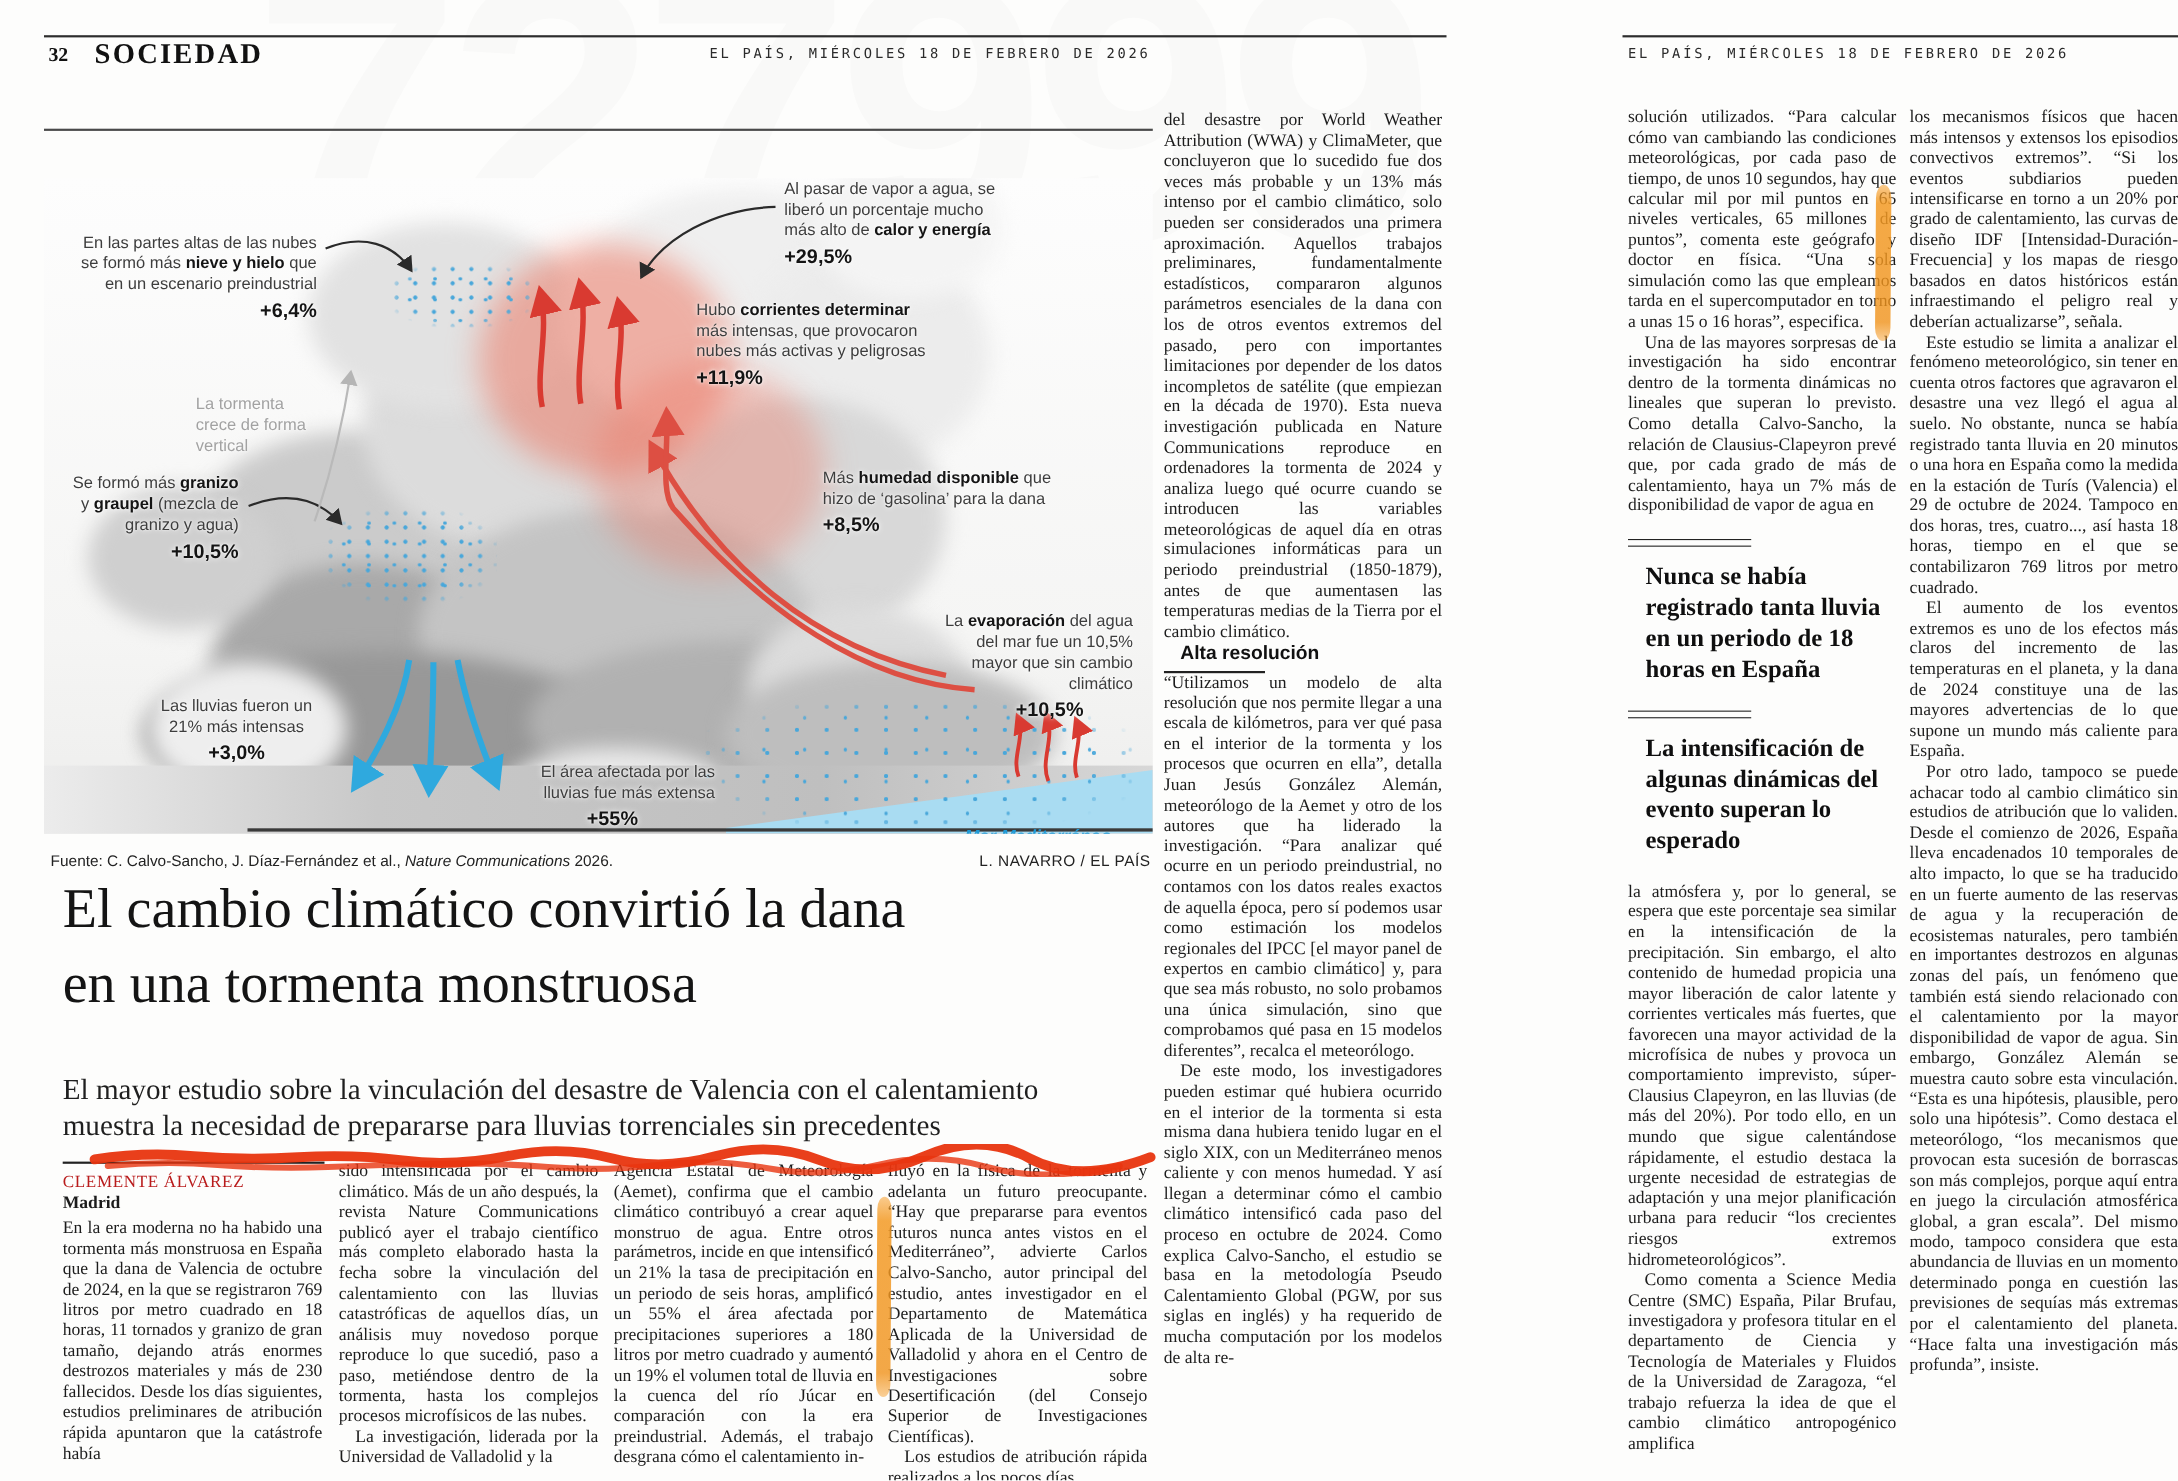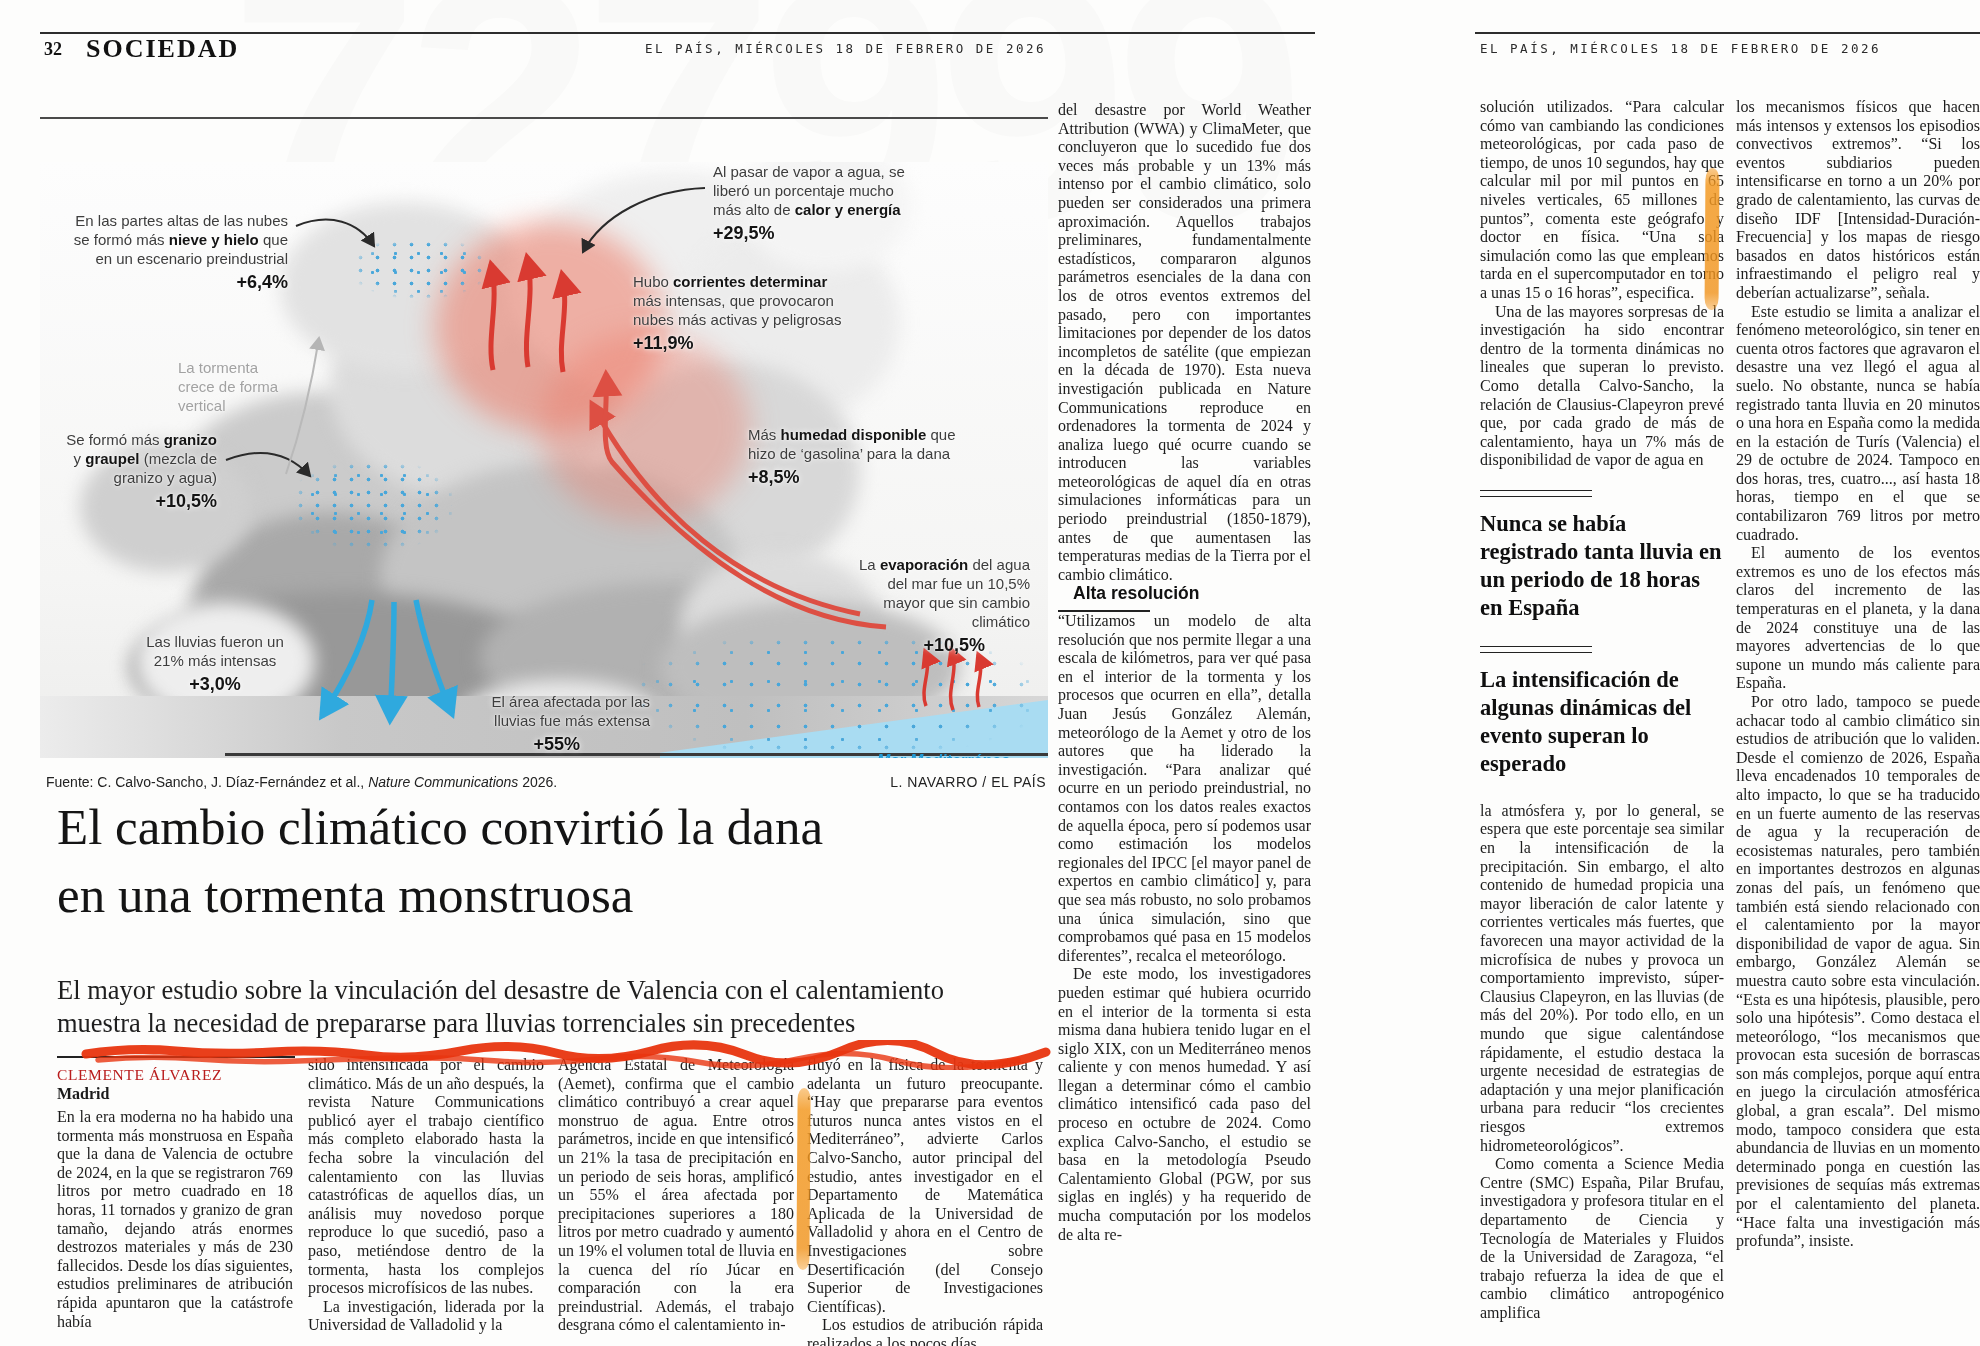--- a/index.html
+++ b/index.html
@@ -72,21 +72,21 @@
   .c3{left:518px;top:1056px;height:290px;}
   .c4{left:767px;top:1056px;height:290px;}
   .c5{left:1018px;top:101px;width:253px;height:1245px;}
   .alta{font-family:"Liberation Sans",sans-serif;font-weight:bold;font-size:17.5px;color:#111;
         margin:16px 0 14px;text-align:left;text-indent:0;}
   .alta::after{content:"";display:block;width:92px;height:2px;background:#222;margin-top:7px;}
   .r1{left:5px;top:98px;width:244px;height:1248px;}
   .r2{left:261px;top:98px;width:244px;height:1248px;}
   .pq{margin:20px 0 24px;text-align:left;}
   .dbl-rule{width:112px;height:5px;border-top:1.5px solid #222;border-bottom:1.5px solid #222;margin-bottom:13px;}
-  .pq-text{font-weight:bold;font-size:22.5px;line-height:28px;color:#0f0f0f;}
+  .pq-text{font-weight:bold;font-size:22.5px;line-height:28px;color:#0f0f0f;margin-left:16px;}
   
   .marker{position:absolute;z-index:4;border-radius:7px/12px;
           background:linear-gradient(to bottom,rgba(246,152,30,.5),rgba(243,154,36,.85) 12%,rgba(240,146,26,.8) 88%,rgba(246,152,30,.45));
           transform:rotate(.4deg);}
   .marker-left{left:797px;top:1088px;width:13px;height:182px;}
   .marker-right{left:1705px;top:168px;width:14px;height:142px;}
 </style>
 </head>
 <body>
 

